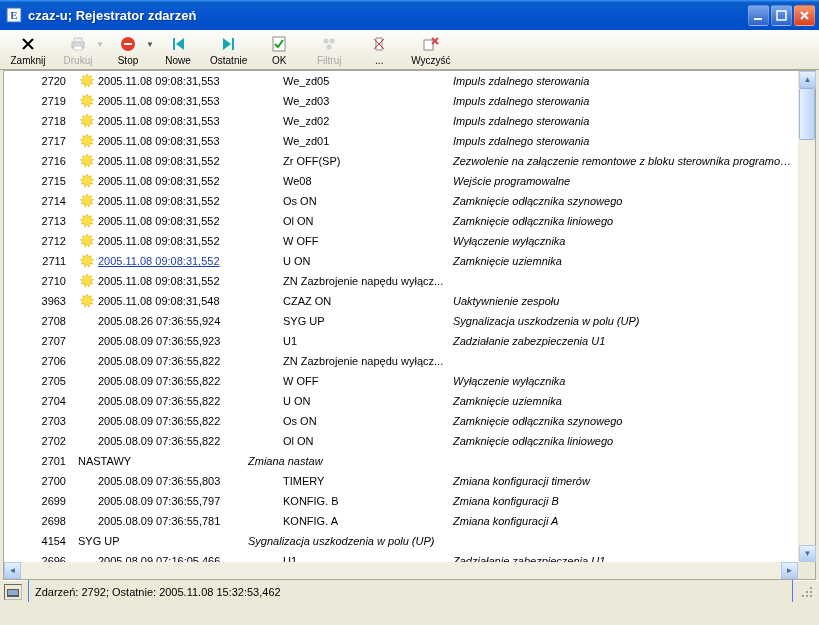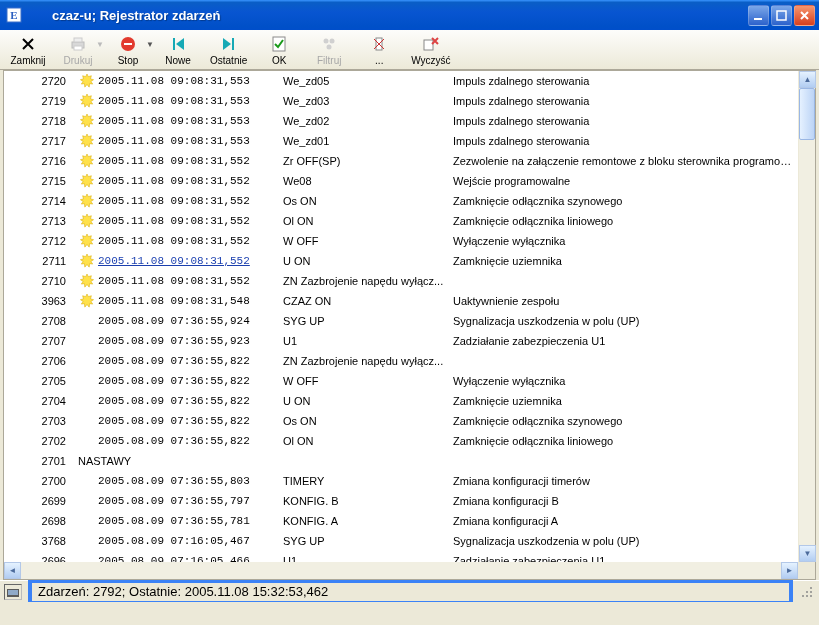--- a/index.html
+++ b/index.html
@@ -11,21 +11,21 @@
     height: 30px;
     background: linear-gradient(to bottom, #3a95ff 0%, #0a5ec6 8%, #0855d1 40%, #0050c8 88%, #004eca 100%);
     display: flex; align-items: center; color: #fff;
     padding: 0 2px 0 6px;
     font-family: "Trebuchet MS", Tahoma, sans-serif;
   }
   .titlebar .app-icon {
     width: 16px; height: 16px; margin-right: 6px;
     display:flex;align-items:center;justify-content:center;
   }
-  .titlebar .title { font-size: 13px; font-weight: bold; text-shadow: 1px 1px 1px rgba(0,0,0,.3); flex:1;margin-left:24px; }
+  .titlebar .title { font-size: 13px; font-weight: bold; text-shadow: 1px 1px 1px rgba(0,0,0,.3); flex:1; }
   .win-btns { display:flex; gap:2px; margin-right:2px;}
   .win-btn {
     width: 21px; height: 21px; border-radius: 3px;
     display:flex;align-items:center;justify-content:center;
     border:1px solid #fff3;
   }
   .win-min, .win-max { background: linear-gradient(to bottom,#7ba7e8,#2c62cc); }
   .win-close { background: linear-gradient(to bottom,#f6966e,#d83f1f); }
   .win-btn svg { display:block; }
 
@@ -82,23 +82,23 @@
   .grid {
     position:absolute; left:0; top:0; right:17px; bottom:17px;
     overflow:hidden;
     background:#fff;
   }
   .row {
     display:flex; align-items:center; height:20px;
     font-size:11px;
   } 
   .row .c-nr { width:70px; text-align:right; padding-right:8px;}
-  .row .c-data { width:205px; display:flex; align-items:center; padding-left:4px;font-family:Liberation Mono, monospace;}
+  .row .c-data { width:205px; display:flex; align-items:center; padding-left:4px;}
   .row .c-nazwa { width:170px; padding-left:4px;}
-  .row .c-kom { flex:1; padding-left:4px; white-space:nowrap; overflow:hidden; text-overflow:ellipsis;}
+  .row .c-kom { flex:1; padding-left:4px; white-space:nowrap; overflow:hidden; text-overflow:ellipsis;font-style:italic;}
   .row .icon-slot { width:18px; height:16px; display:flex;align-items:center;justify-content:center; margin-right:2px;}
   .row.link .date-text { color:#1b3fae; text-decoration:underline; }
 
   
   .vscroll {
     position:absolute; top:0; right:0; width:17px; bottom:17px;
     background:#f1efe2;
     border-left:1px solid #ece9d8;
   }
   .vscroll .arrow, .hscroll .arrow {
@@ -133,22 +133,22 @@
     display:flex; align-items:center;
     background:#ece9d8;
     border-top:1px solid #fff;
     padding:0 4px; gap:6px;
   }
   .status-icon {
     width:18px;height:16px;display:flex;align-items:center;justify-content:center;
     border:1px inset #bbb; background:#ece9d8;
   }
   .status-text {
-    flex:1; font-size:13px; padding:1px 6px;
-    border:4px solid #3b82f6; background:#ece9d8;
+    flex:1; font-size:11px; padding:1px 6px;
+    border:1px solid #3b82f6; background:#ece9d8;
     height:26px; display:flex;align-items:center;
   }
   .grip {
     width:16px;height:16px;
   }
 
   
   .star {
     width:14px;height:14px;
   }
@@ -442,21 +442,21 @@
           </span>
           <span class="date-text">2005.11.08 09:08:31,548</span>
         </div>
         <div class="c-nazwa">CZAZ ON</div>
         <div class="c-kom">Uaktywnienie zespołu</div>
       </div>
       <div class="row">
         <div class="c-nr">2708</div>
         <div class="c-data">
           <span class="icon-slot"></span>
-          <span class="date-text">2005.08.09 07:36:55,924</span>
+          <span class="date-text">2005.08.26 07:36:55,924</span>
         </div>
         <div class="c-nazwa">SYG UP</div>
         <div class="c-kom">Sygnalizacja uszkodzenia w polu (UP)</div>
       </div>
       <div class="row">
         <div class="c-nr">2707</div>
         <div class="c-data">
           <span class="icon-slot"></span>
           <span class="date-text">2005.08.09 07:36:55,923</span>
         </div>
@@ -504,20 +504,21 @@
         <div class="c-data">
           <span class="icon-slot"></span>
           <span class="date-text">2005.08.09 07:36:55,822</span>
         </div>
         <div class="c-nazwa">Ol ON</div>
         <div class="c-kom">Zamknięcie odłącznika liniowego</div>
       </div>
       <div class="row">
         <div class="c-nr">2701</div>
         <div class="c-nazwa">NASTAWY</div>
+        <div class="c-kom">Zmiana nastaw</div>
       </div>
       <div class="row">
         <div class="c-nr">2700</div>
         <div class="c-data">
           <span class="icon-slot"></span>
           <span class="date-text">2005.08.09 07:36:55,803</span>
         </div>
         <div class="c-nazwa">TIMERY</div>
         <div class="c-kom">Zmiana konfiguracji timerów</div>
       </div>
@@ -533,25 +534,21 @@
       <div class="row">
         <div class="c-nr">2698</div>
         <div class="c-data">
           <span class="icon-slot"></span>
           <span class="date-text">2005.08.09 07:36:55,781</span>
         </div>
         <div class="c-nazwa">KONFIG. A</div>
         <div class="c-kom">Zmiana konfiguracji A</div>
       </div>
       <div class="row">
-        <div class="c-nr">3768</div>
-        <div class="c-data">
-          <span class="icon-slot"></span>
-          <span class="date-text">2005.08.09 07:16:05,467</span>
-        </div>
+        <div class="c-nr">4154</div>
         <div class="c-nazwa">SYG UP</div>
         <div class="c-kom">Sygnalizacja uszkodzenia w polu (UP)</div>
       </div>
       <div class="row">
         <div class="c-nr">2696</div>
         <div class="c-data">
           <span class="icon-slot"></span>
           <span class="date-text">2005.08.09 07:16:05,466</span>
         </div>
         <div class="c-nazwa">U1</div>

